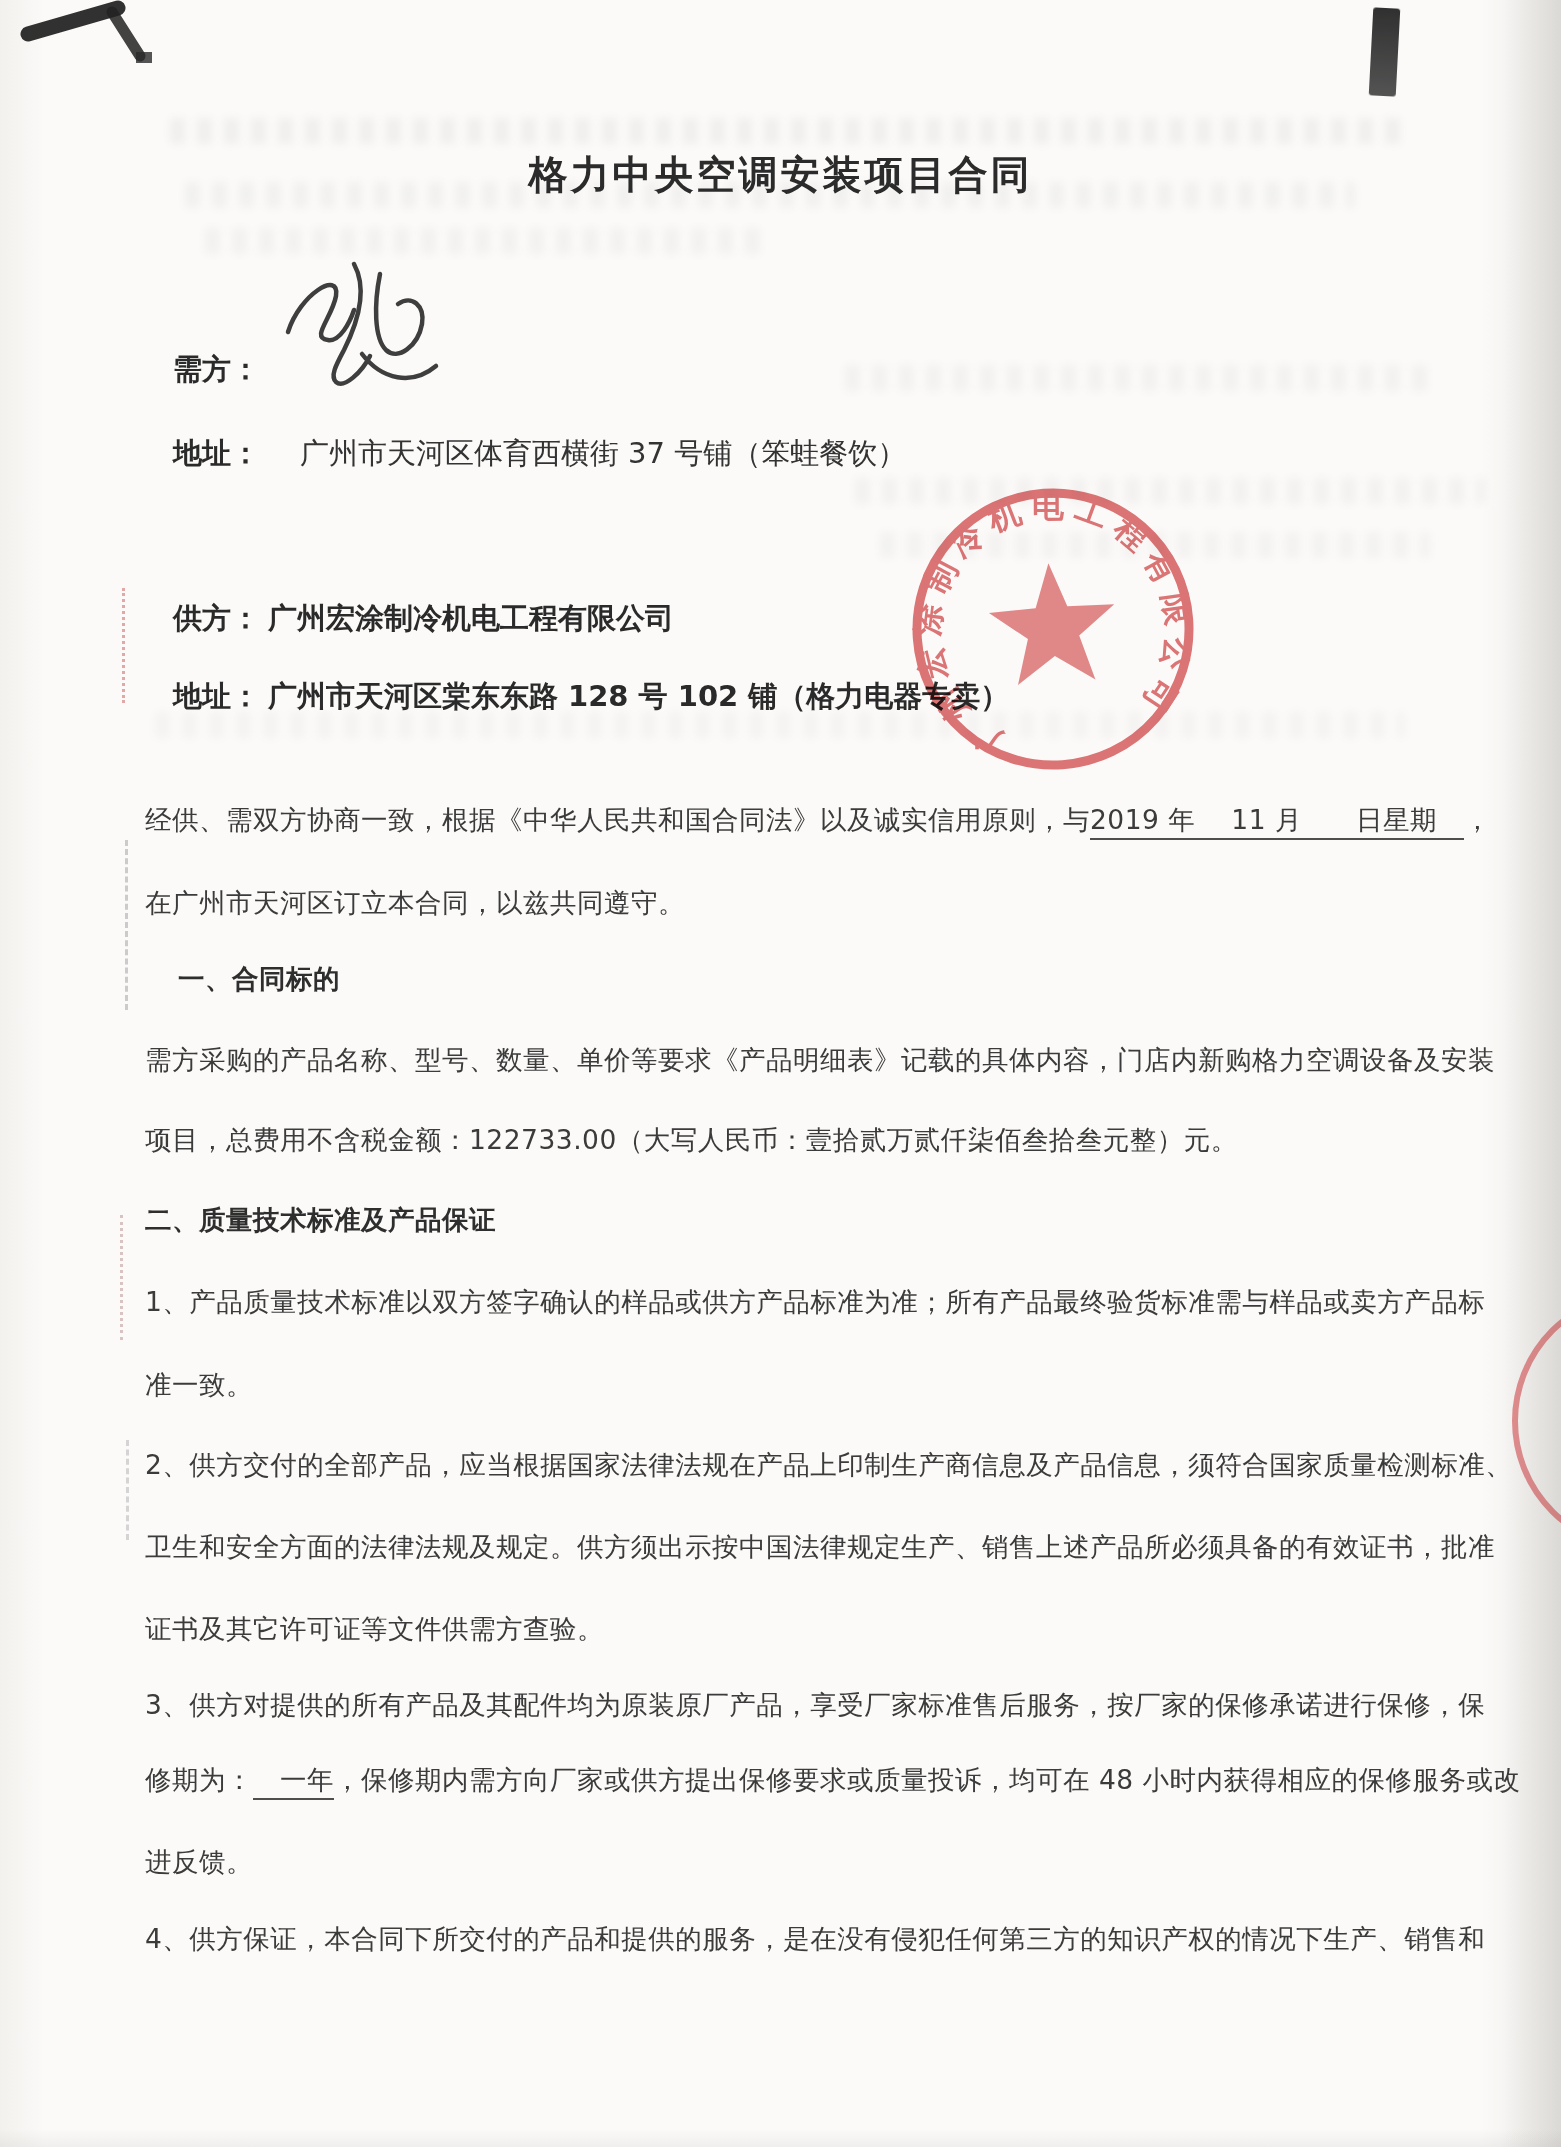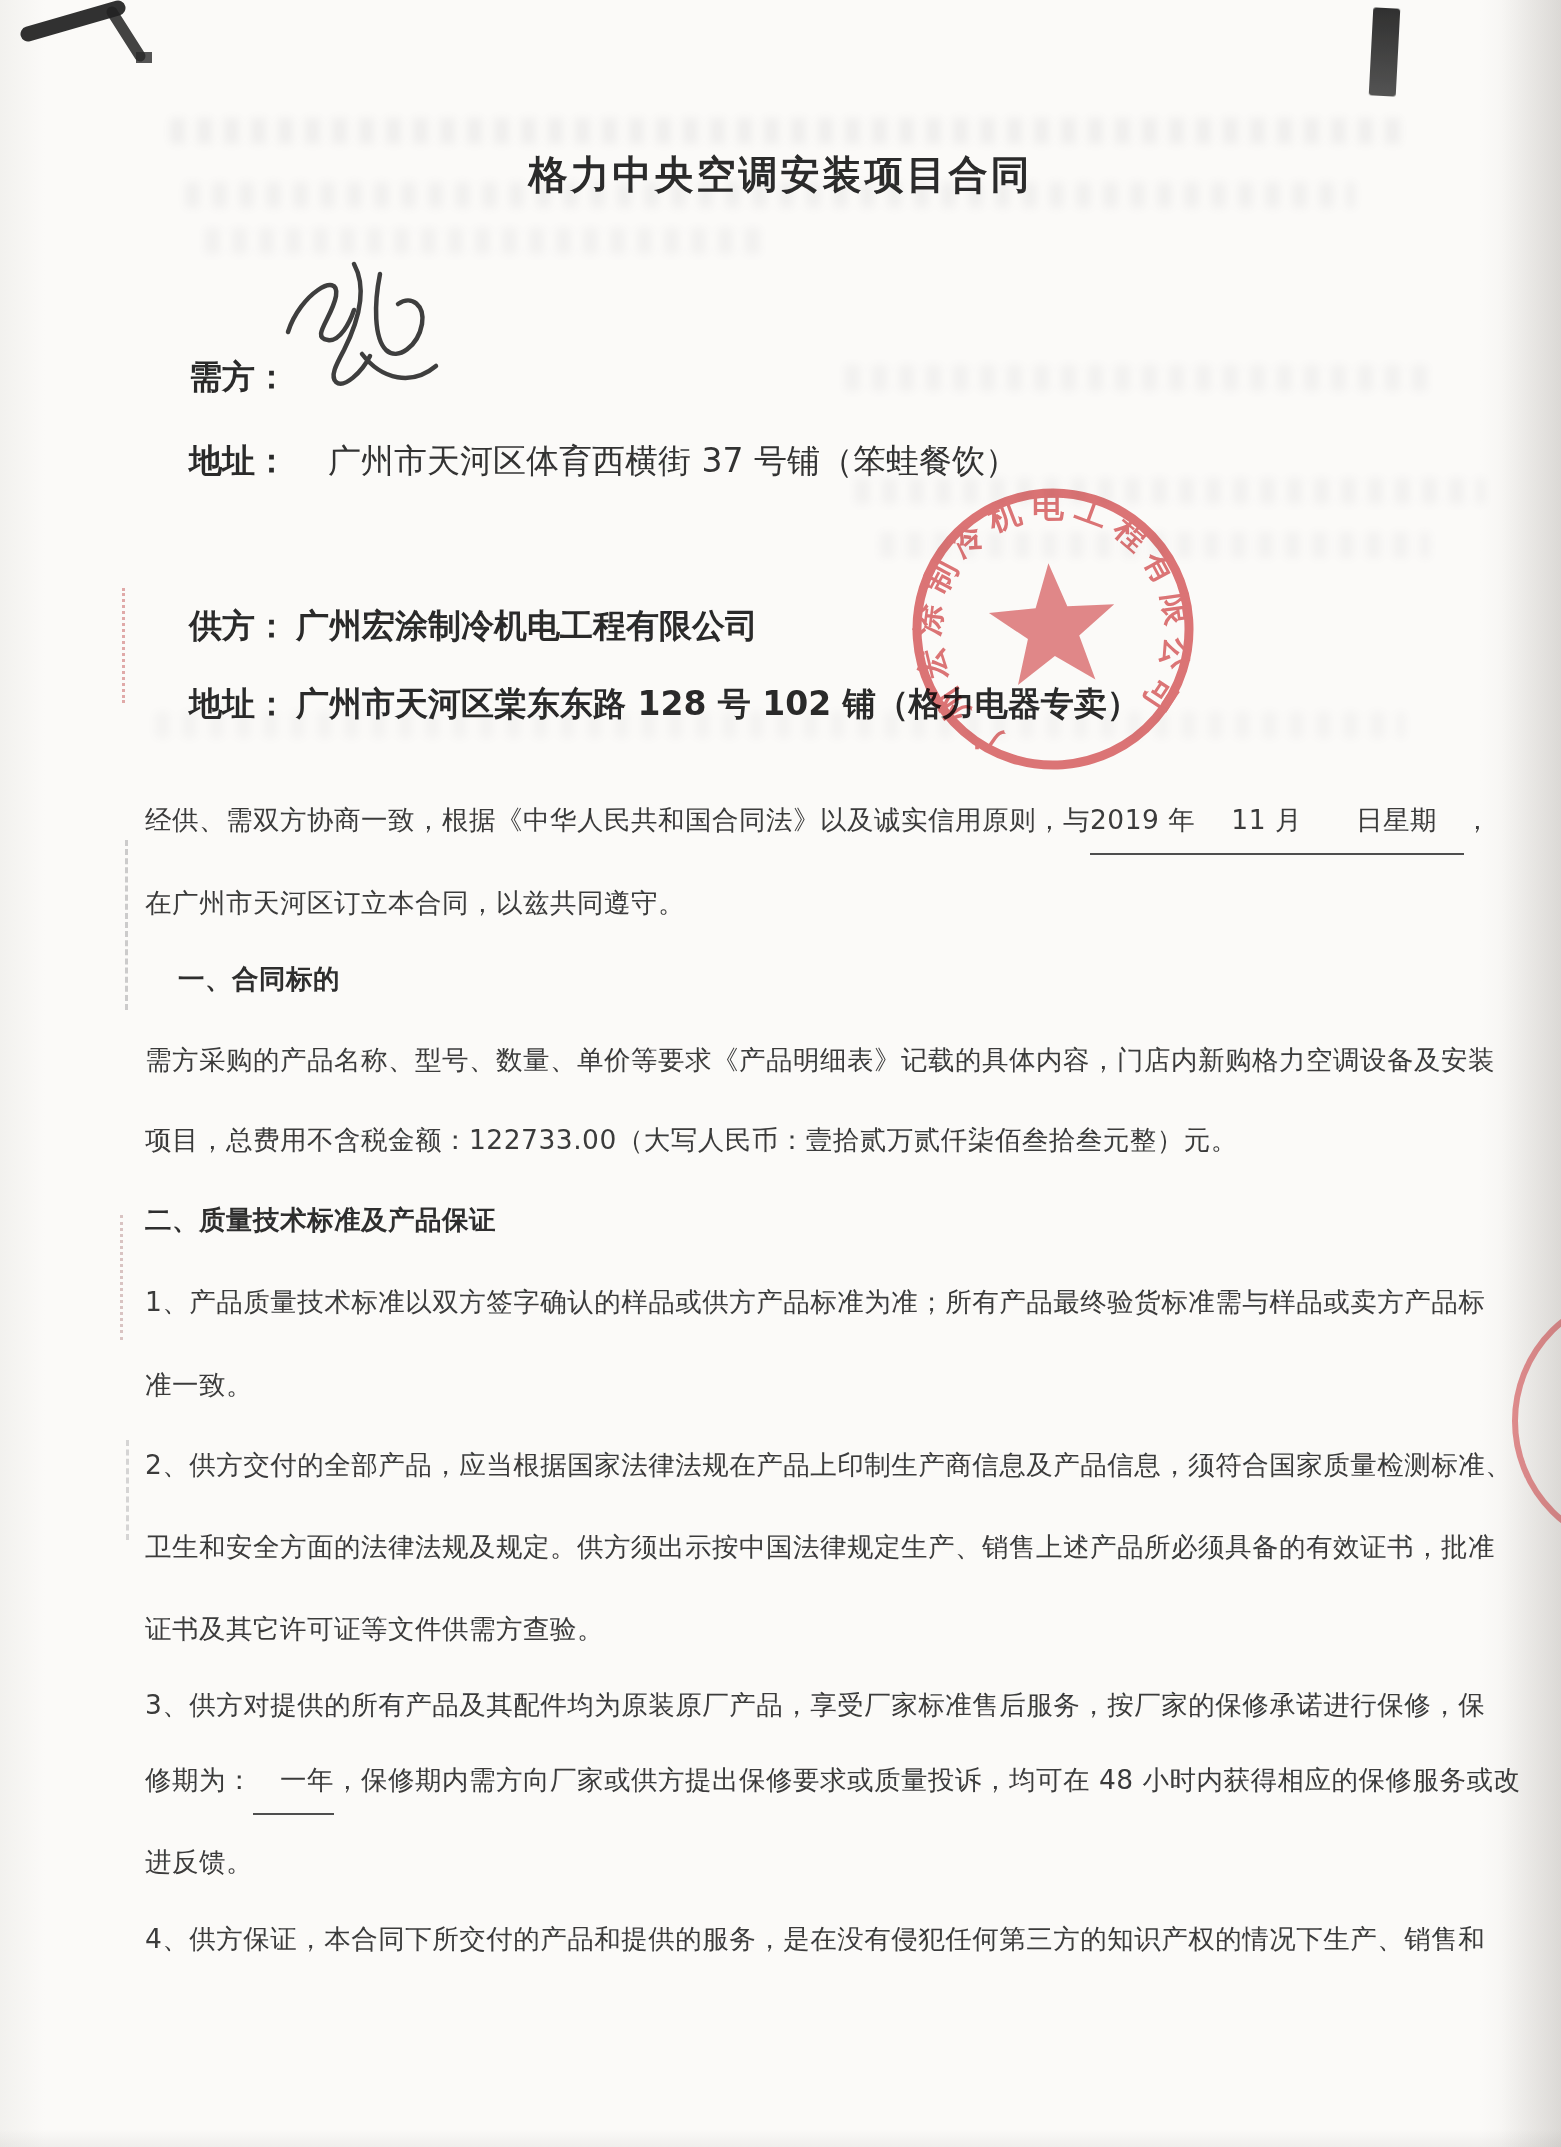--- a/index.html
+++ b/index.html
@@ -15,23 +15,23 @@
   .line{
     position:absolute;left:145px;
     font-size:26.5px;color:#3b3b3b;letter-spacing:.5px;
     white-space:pre;line-height:34px;
   }
   .bold{font-weight:bold;color:#2e2e2e;}
   .title{
     position:absolute;top:148px;left:0;width:100%;
     text-align:center;font-size:39px;font-weight:bold;color:#2b2b2b;letter-spacing:3px;
   }
-  .party{position:absolute;left:147px;font-size:33px;color:#333;white-space:pre;}
+  .party{position:absolute;left:136px;font-size:29px;color:#333;white-space:pre;}
   .party .lbl{font-weight:bold;color:#2a2a2a;}
-  .u{border-bottom:2px solid #4e4e4e;padding-bottom:18px;}
+  .u{border-bottom:2px solid #4e4e4e;padding-bottom:3px;}
   
   .stamp{position:absolute;left:903px;top:479px;width:300px;height:300px;
          opacity:.82;mix-blend-mode:multiply;transform:rotate(-4deg);}
   .stamp-edge{position:absolute;left:1512px;top:1290px;width:250px;height:250px;
          border:6px solid rgba(213,85,88,.65);border-radius:50%;filter:blur(.6px);}
   
   .sig{position:absolute;left:268px;top:252px;width:190px;height:160px;}
   
   .ghost{position:absolute;height:26px;
          background:repeating-linear-gradient(90deg,rgba(110,110,118,.6) 0 15px,rgba(110,110,118,0) 15px 27px);

